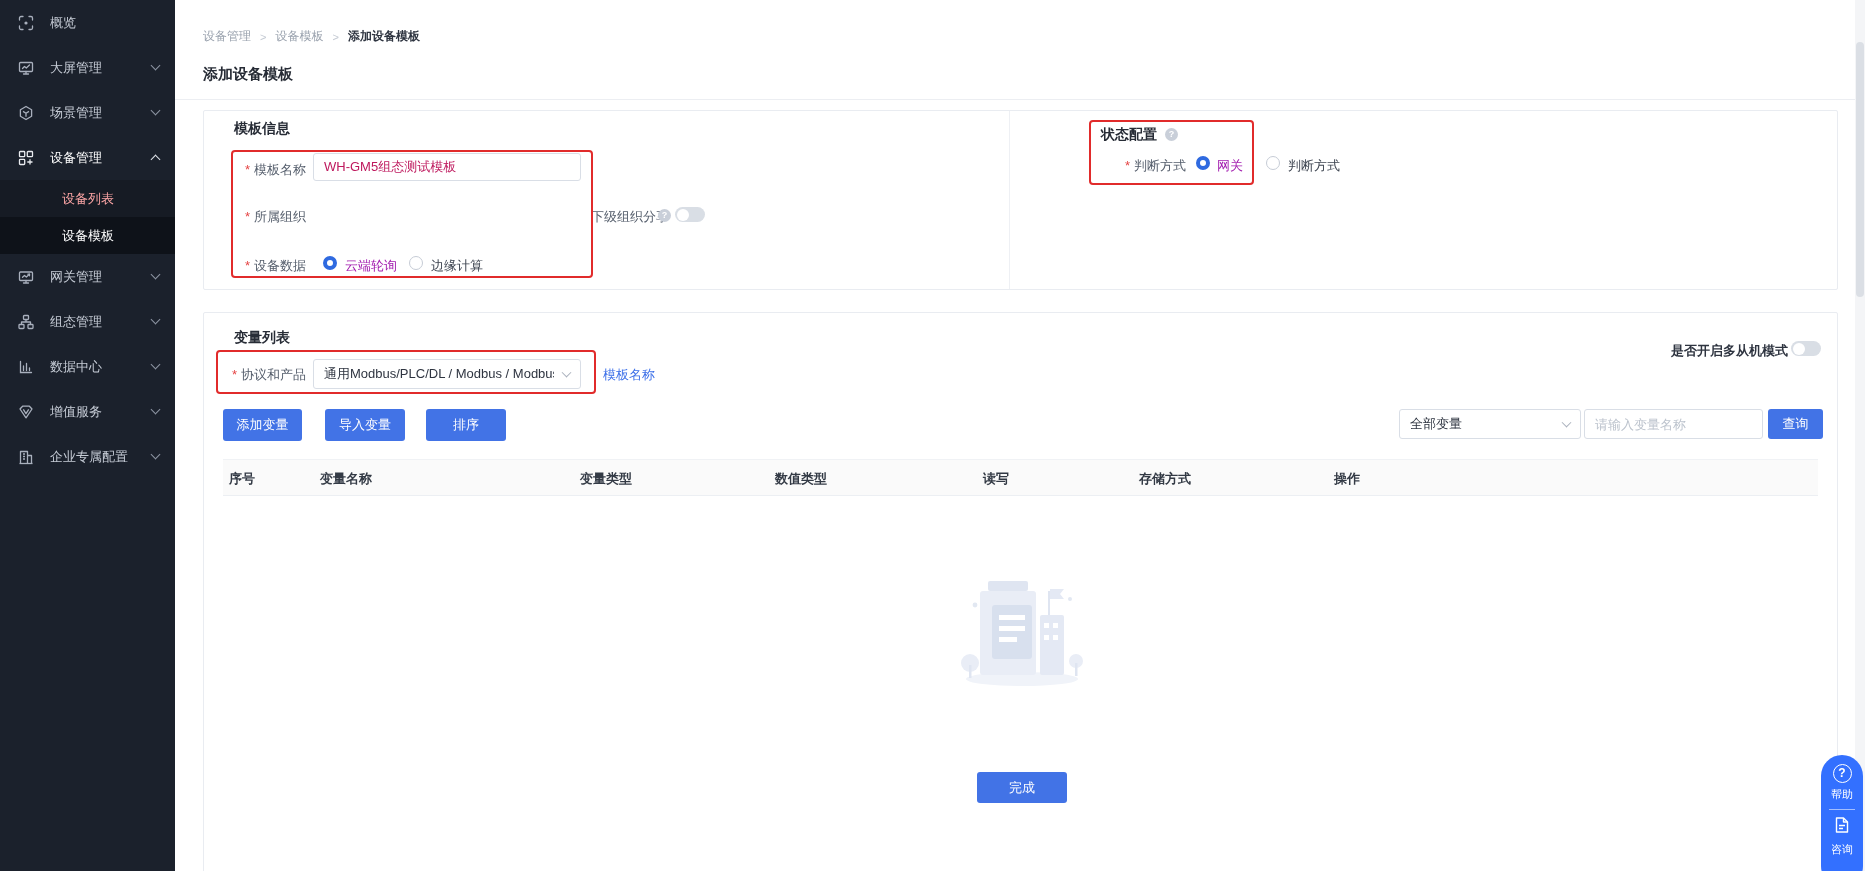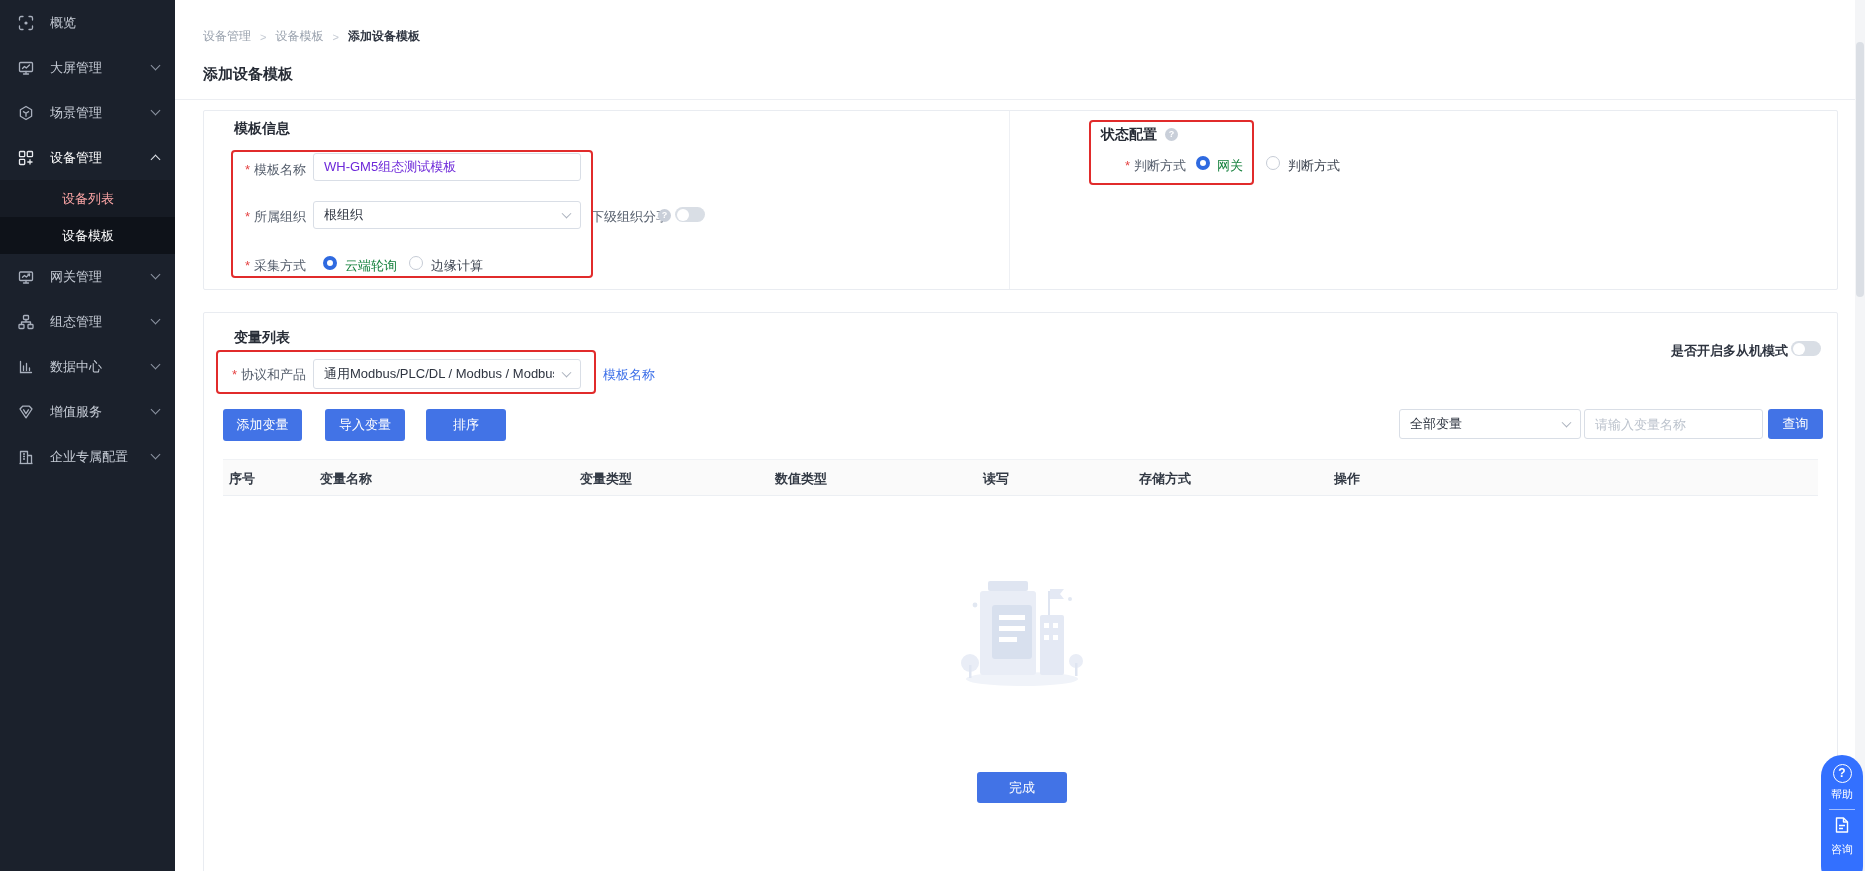--- a/index.html
+++ b/index.html
@@ -37,29 +37,29 @@
 
   .red-frame { position:absolute; border:2px solid #e12b2b; border-radius:4px; pointer-events:none; z-index:4; }
   .red1 { left:27px; top:39px; width:362px; height:128px; }
   .red2 { left:885px; top:9px; width:165px; height:65px; }
   .red3 { left:12px; top:37px; width:380px; height:44px; }
 
   .f-label { position:absolute; font-size:13px; color:#545d6b; text-align:right; white-space:nowrap; }
   .req { color:#e54545; margin-right:4px; }
 
   .tbox { position:absolute; border:1px solid #d9dee6; border-radius:3px; background:#fff; font-size:13px; color:#2e3440; }
-  .tbox input { width:100%; height:100%; border:0; outline:0; padding:0 10px; font:inherit; color:#6d28d9; background:transparent; }
+  .tbox input { width:100%; height:100%; border:0; outline:0; padding:0 10px; font:inherit; color:#be185d; background:transparent; }
   .tbox input::placeholder { color:#bcc3cd; }
   .select { display:flex; align-items:center; padding:0 26px 0 10px; cursor:pointer; overflow:hidden; white-space:nowrap; }
   .sel-chev { position:absolute; right:10px; top:50%; width:7px; height:7px; border-right:1.4px solid #aab1bd; border-bottom:1.4px solid #aab1bd; transform:translateY(-70%) rotate(45deg); }
 
   .radio { position:absolute; width:14px; height:14px; border-radius:50%; border:1px solid #c6ccd6; background:#fff; cursor:pointer; }
   .radio.on { border:4px solid #2f6ae0; }
   .rlabel { position:absolute; font-size:13px; color:#3d4450; white-space:nowrap; cursor:pointer; }
-  .rlabel.on { color:#15803d; }
+  .rlabel.on { color:#a21caf; }
 
   .toggle { position:absolute; width:30px; height:15px; border-radius:8px; background:#d9dee5; cursor:pointer; }
   .toggle::after { content:""; position:absolute; left:1.5px; top:1.5px; width:12px; height:12px; border-radius:50%; background:#fff; }
   .info-dot { position:absolute; width:13px; height:13px; border-radius:50%; background:#c9cfd9; color:#fff; font-size:9px; line-height:13px; text-align:center; font-weight:700; }
 
   .btn { position:absolute; background:#4273e6; color:#fff; font-size:13px; border:0; border-radius:3px; cursor:pointer; text-align:center; }
   .link { position:absolute; color:#3a6ee8; font-size:13px; cursor:pointer; white-space:nowrap; }
 
   .thead { position:absolute; left:19px; top:146px; width:1595px; height:37px; background:#fafafa; border-top:1px solid #f0f2f5; border-bottom:1px solid #eceff3; }
   .th { position:absolute; top:0; line-height:37px; font-size:13px; font-weight:700; color:#333a45; white-space:nowrap; }
@@ -211,30 +211,26 @@
       <div class="f-label" style="left:18px; top:50px; width:84px;">
         <span class="req">*</span><span>模板名称</span>
       </div>
       <div class="tbox" style="left:109px; top:42px; width:268px; height:28px;">
         <input type="text" value="WH-GM5组态测试模板" style="">
       </div>
 
       <div class="f-label" style="left:18px; top:97px; width:84px;">
         <span class="req">*</span><span>所属组织</span>
       </div>
-      <div class="tbox select" style="left:109px; top:90px; width:268px; height:28px;">
-        <span>根组织</span>
-        <span class="sel-chev"></span>
-      </div>
       <div class="f-label" style="left:387px; top:97px; text-align:left;">下级组织分享</div>
       <span class="info-dot" style="left:454px; top:98px;">?</span>
       <span class="toggle" style="left:471px; top:96px;"></span>
 
       <div class="f-label" style="left:18px; top:146px; width:84px;">
-        <span class="req">*</span><span>采集方式</span>
+        <span class="req">*</span><span>设备数据</span>
       </div>
       <span class="radio on" style="left:119px; top:145px;"></span>
       <span class="rlabel on" style="left:141px; top:146px;">云端轮询</span>
       <span class="radio" style="left:205px; top:145px;"></span>
       <span class="rlabel" style="left:227px; top:146px;">边缘计算</span>
 
       <div class="v-divider"></div>
 
       <div class="section-title" style="left:897px; top:15px;">状态配置</div>
       <span class="info-dot" style="left:961px; top:17px;">?</span>

